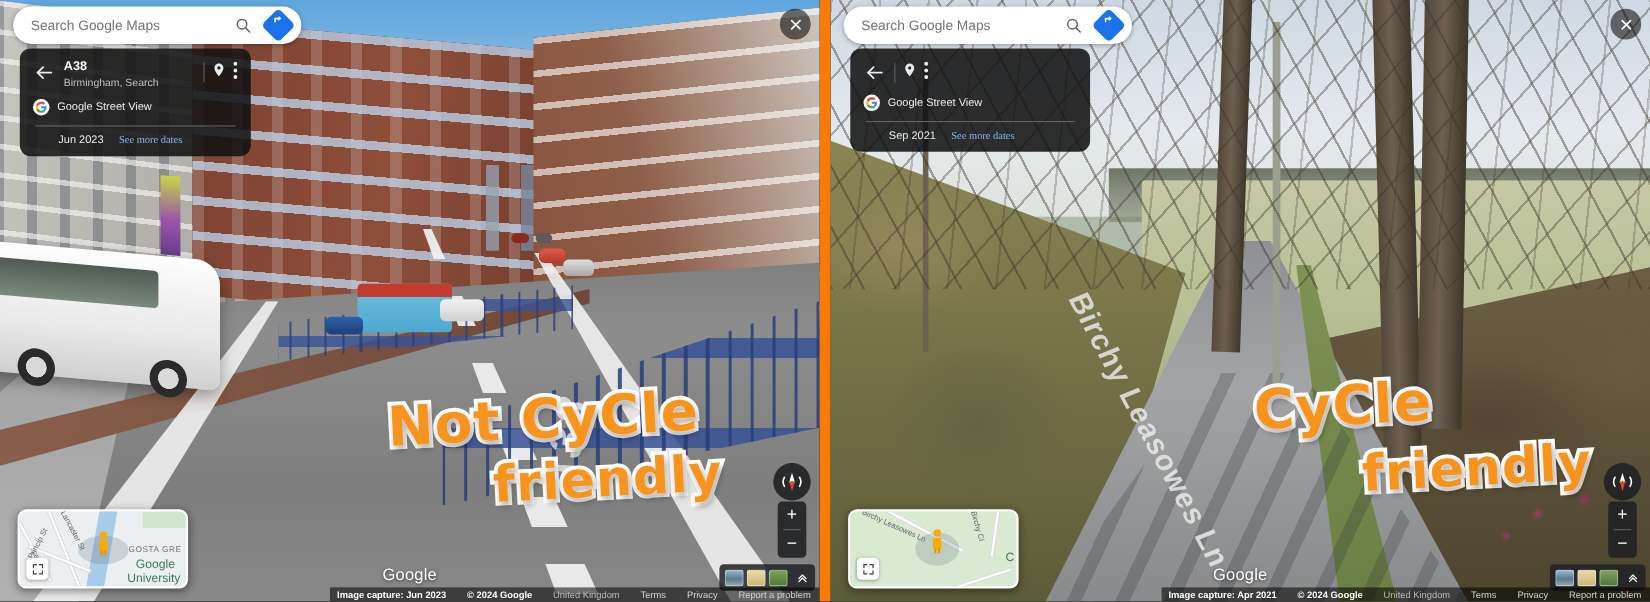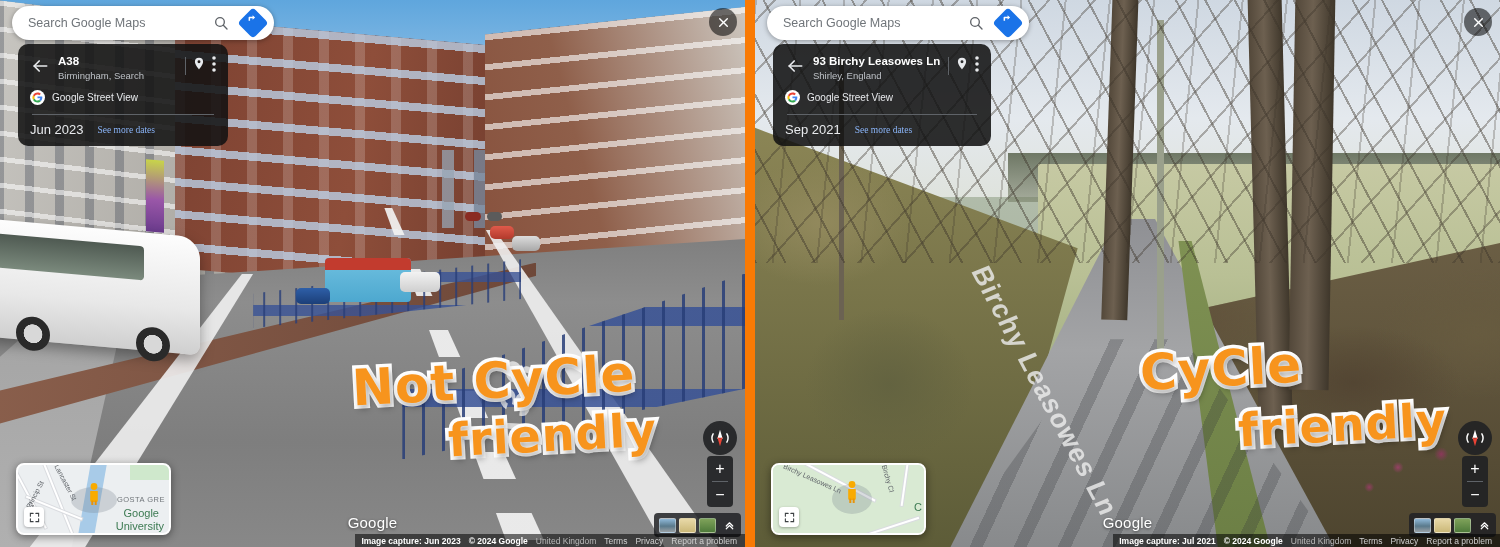--- a/index.html
+++ b/index.html
@@ -306,21 +306,21 @@
   .ic-pin, .ic-kebab { cursor: pointer; }
   .ic-attr { display: flex; align-items: center; gap: 7px; margin-top: 9px; }
   .g-logo {
     width: 15px; height: 15px; border-radius: 50%;
     background: #fff; display: flex; align-items: center; justify-content: center;
     flex: 0 0 auto;
   }
   .ic-attr-text { font-size: 10px; color: #e8eaed; }
   .ic-rule { height: 1px; background: #5f6368; margin: 9px 2px 0 2px; }
   .ic-dates { display: flex; align-items: center; gap: 14px; margin-top: 7px; }
-  .ic-date { font-size: 13px; color: #e8eaed; }
+  .ic-date { font-size: 10px; color: #e8eaed; margin-left: 23px; }
   .ic-more { font-size: 9.5px; color: #8ab4f8; cursor: pointer; font-family: Liberation Serif, serif; }
 
   
   .minimap {
     position: absolute; left: 16px; bottom: 12px;
     width: 155px; height: 72px;
     border-radius: 8px; overflow: hidden;
     border: 2px solid #fff;
     box-shadow: 0 2px 8px rgba(0,0,0,.45);
     cursor: pointer;
@@ -405,21 +405,21 @@
     font-size: 15px; color: #fff;
     text-shadow: 0 1px 3px rgba(0,0,0,.6);
     letter-spacing: .2px;
     font-family: "Liberation Sans", sans-serif;
   }
 
   .attrbar {
     position: absolute; right: 0; bottom: 0;
     height: 13px;
     background: rgba(0,0,0,.55);
-    display: flex; align-items: center; gap: 8px;
+    display: flex; align-items: center; gap: 19px;
     padding: 0 8px 0 6px;
     white-space: nowrap;
   }
   .attr-strong { font-size: 8.5px; color: #fff; font-weight: 700; }
   .attr-item { font-size: 8.5px; color: #d0d0d0; cursor: pointer; }
   .attr-item.muted { color: #b9b9b9; }
 
   
   .meme {
     position: absolute;
@@ -670,24 +670,20 @@
     </div>
 
     <div class="info-card wide">
       <div class="ic-top">
         <div class="ic-back">
           <svg width="20" height="20" viewBox="0 0 24 24" fill="none" stroke="#e8eaed" stroke-width="2" stroke-linecap="round" stroke-linejoin="round">
             <line x1="20" y1="12" x2="5" y2="12"></line>
               <polyline points="11,18 5,12 11,6"></polyline>
           </svg>
         </div>
-        <div class="ic-text">
-          <div class="ic-title">93 Birchy Leasowes Ln</div>
-          <div class="ic-sub">Shirley, England</div>
-        </div>
         <div class="ic-actions">
           <div class="ic-sep"></div>
           <div class="ic-pin">
             <svg width="14" height="17" viewBox="0 0 24 24" fill="#e8eaed">
               <path d="M12 2a7 7 0 0 0-7 7c0 5.2 7 13 7 13s7-7.8 7-13a7 7 0 0 0-7-7zm0 9.5A2.5 2.5 0 1 1 12 6.5a2.5 2.5 0 0 1 0 5z"></path>
             </svg>
           </div>
           <div class="ic-kebab">
             <svg width="4" height="16" viewBox="0 0 4 16" fill="#e8eaed">
               <circle cx="2" cy="2" r="1.8"></circle>
@@ -765,21 +761,21 @@
         <svg width="13" height="13" viewBox="0 0 24 24" fill="none" stroke="#fff" stroke-width="2.2" stroke-linecap="round" stroke-linejoin="round">
           <polyline points="6,13 12,7 18,13"></polyline>
             <polyline points="6,18 12,12 18,18"></polyline>
         </svg>
       </div>
     </div>
 
     <div class="google-wm">Google</div>
 
     <div class="attrbar">
-      <span class="attr-strong">Image capture: Jul 2021</span>
+      <span class="attr-strong">Image capture: Apr 2021</span>
       <span class="attr-strong">© 2024 Google</span>
       <span class="attr-item muted">United Kingdom</span>
       <span class="attr-item">Terms</span>
       <span class="attr-item">Privacy</span>
       <span class="attr-item">Report a problem</span>
     </div>
   </div>
 
   <div class="meme meme-l1 meme-left-a">Not CyCle</div>
   <div class="meme meme-l2 meme-left-b">friendly</div>

